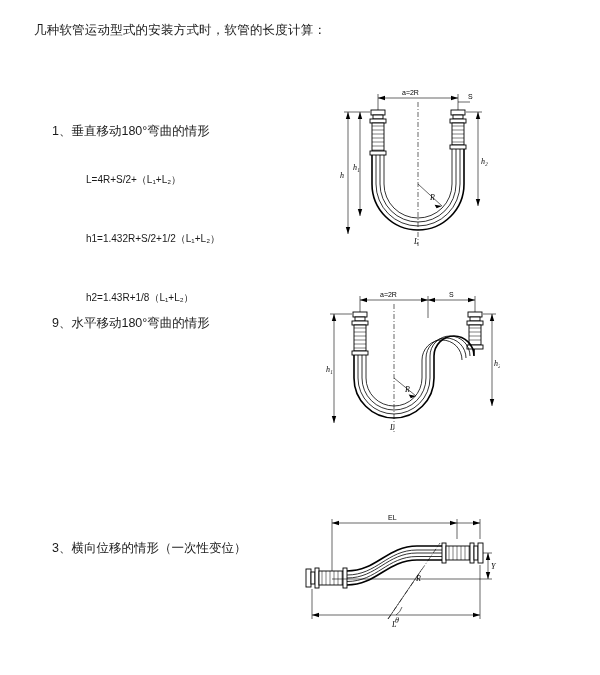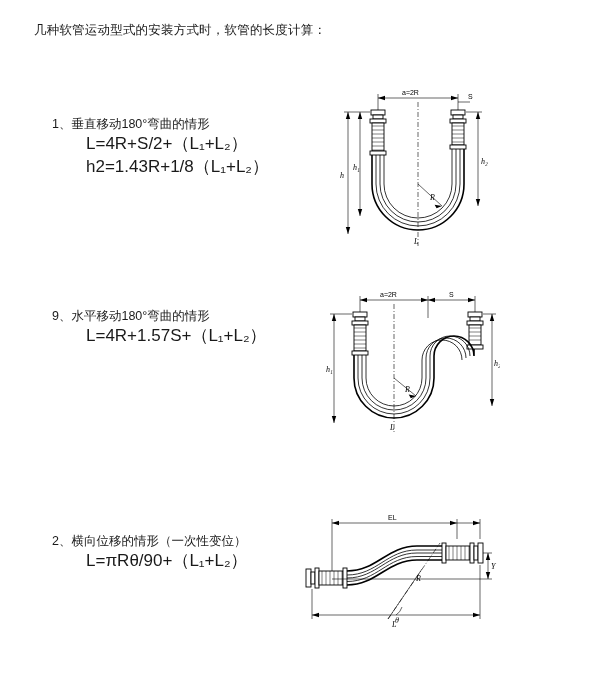--- a/index.html
+++ b/index.html
@@ -34,33 +34,34 @@
     left: 0;
     width: 600px;
   }
   .sec1 { top: 108px; }
   .sec2 { top: 300px; }
   .sec3 { top: 525px; }
 
   .sec-title {
     position: absolute;
     left: 52px;
-    top: 8px;
+    top: 15px;
     font-size: 12.5px;
     white-space: nowrap;
   }
   .formulas {
     position: absolute;
     left: 86px;
     top: 24px;
   }
   .formula {
-    font-size: 17px;
+    font-size: 10px;
     line-height: 23px;
     white-space: nowrap;
+    margin-top: 36px;
   }
 
   .fig {
     position: absolute;
   }
   .fig1 { left: 310px; top: -42px; }
   .fig2 { left: 310px; top: -22px; }
   .fig3 { left: 292px; top: -22px; }
 
   svg { display: block; }
@@ -87,20 +88,21 @@
 <body>
 
 <div class="page">
 
   <div class="intro">几种软管运动型式的安装方式时，软管的长度计算：</div>
 
   <div class="section sec1">
     <div class="sec-title">1、垂直移动180°弯曲的情形</div>
     <div class="formulas">
       <div class="formula">L=4R+S/2+（L₁+L₂）</div>
+      <div class="formula">h1=1.432R+S/2+1/2（L₁+L₂）</div>
       <div class="formula">h2=1.43R+1/8（L₁+L₂）</div>
     </div>
 
     <div class="fig fig1">
       <svg width="190" height="200" viewBox="0 0 190 200">
 
         <g>
           <line class="dim" x1="68" y1="32" x2="148" y2="32"></line>
           <path class="blk" d="M68 32 l7 -2.2 v4.4 z"></path>
           <path class="blk" d="M148 32 l-7 -2.2 v4.4 z"></path>
@@ -186,21 +188,20 @@
           <line class="dim" x1="148" y1="36" x2="160" y2="36"></line>
           <text class="dimtxt" x="158" y="33">S</text>
         </g>
       </svg>
     </div>
   </div>
 
   <div class="section sec2">
     <div class="sec-title">9、水平移动180°弯曲的情形</div>
     <div class="formulas">
-      <div class="formula">L=4R+1.57S+（L₁+L₂）</div>
     </div>
 
     <div class="fig fig2">
       <svg width="190" height="180" viewBox="0 0 190 180">
 
         <g>
           <line class="dim" x1="50" y1="22" x2="118" y2="22"></line>
           <path class="blk" d="M50 22 l7 -2.2 v4.4 z"></path>
           <path class="blk" d="M118 22 l-7 -2.2 v4.4 z"></path>
           <text class="dimtxt" x="70" y="19">a=2R</text>
@@ -273,23 +274,22 @@
           <line class="dim" x1="173" y1="36" x2="186" y2="36"></line>
           <text class="dimtxt-i" x="184" y="88">h₂</text>
         </g>
 
         <text class="dimtxt-i" x="80" y="152">L</text>
       </svg>
     </div>
   </div>
 
   <div class="section sec3">
-    <div class="sec-title">2、横向位移的情形（一次性变位）</div>
+    <div class="sec-title">3、横向位移的情形（一次性变位）</div>
     <div class="formulas">
-      <div class="formula">L=πRθ/90+（L₁+L₂）</div>
     </div>
 
     <div class="fig fig3">
       <svg width="210" height="140" viewBox="0 0 210 140">
 
         <g>
           <line class="dim" x1="40" y1="20" x2="165" y2="20"></line>
           <path class="blk" d="M40 20 l7 -2.2 v4.4 z"></path>
           <path class="blk" d="M165 20 l-7 -2.2 v4.4 z"></path>
           <text class="dimtxt" x="96" y="17">EL</text>

